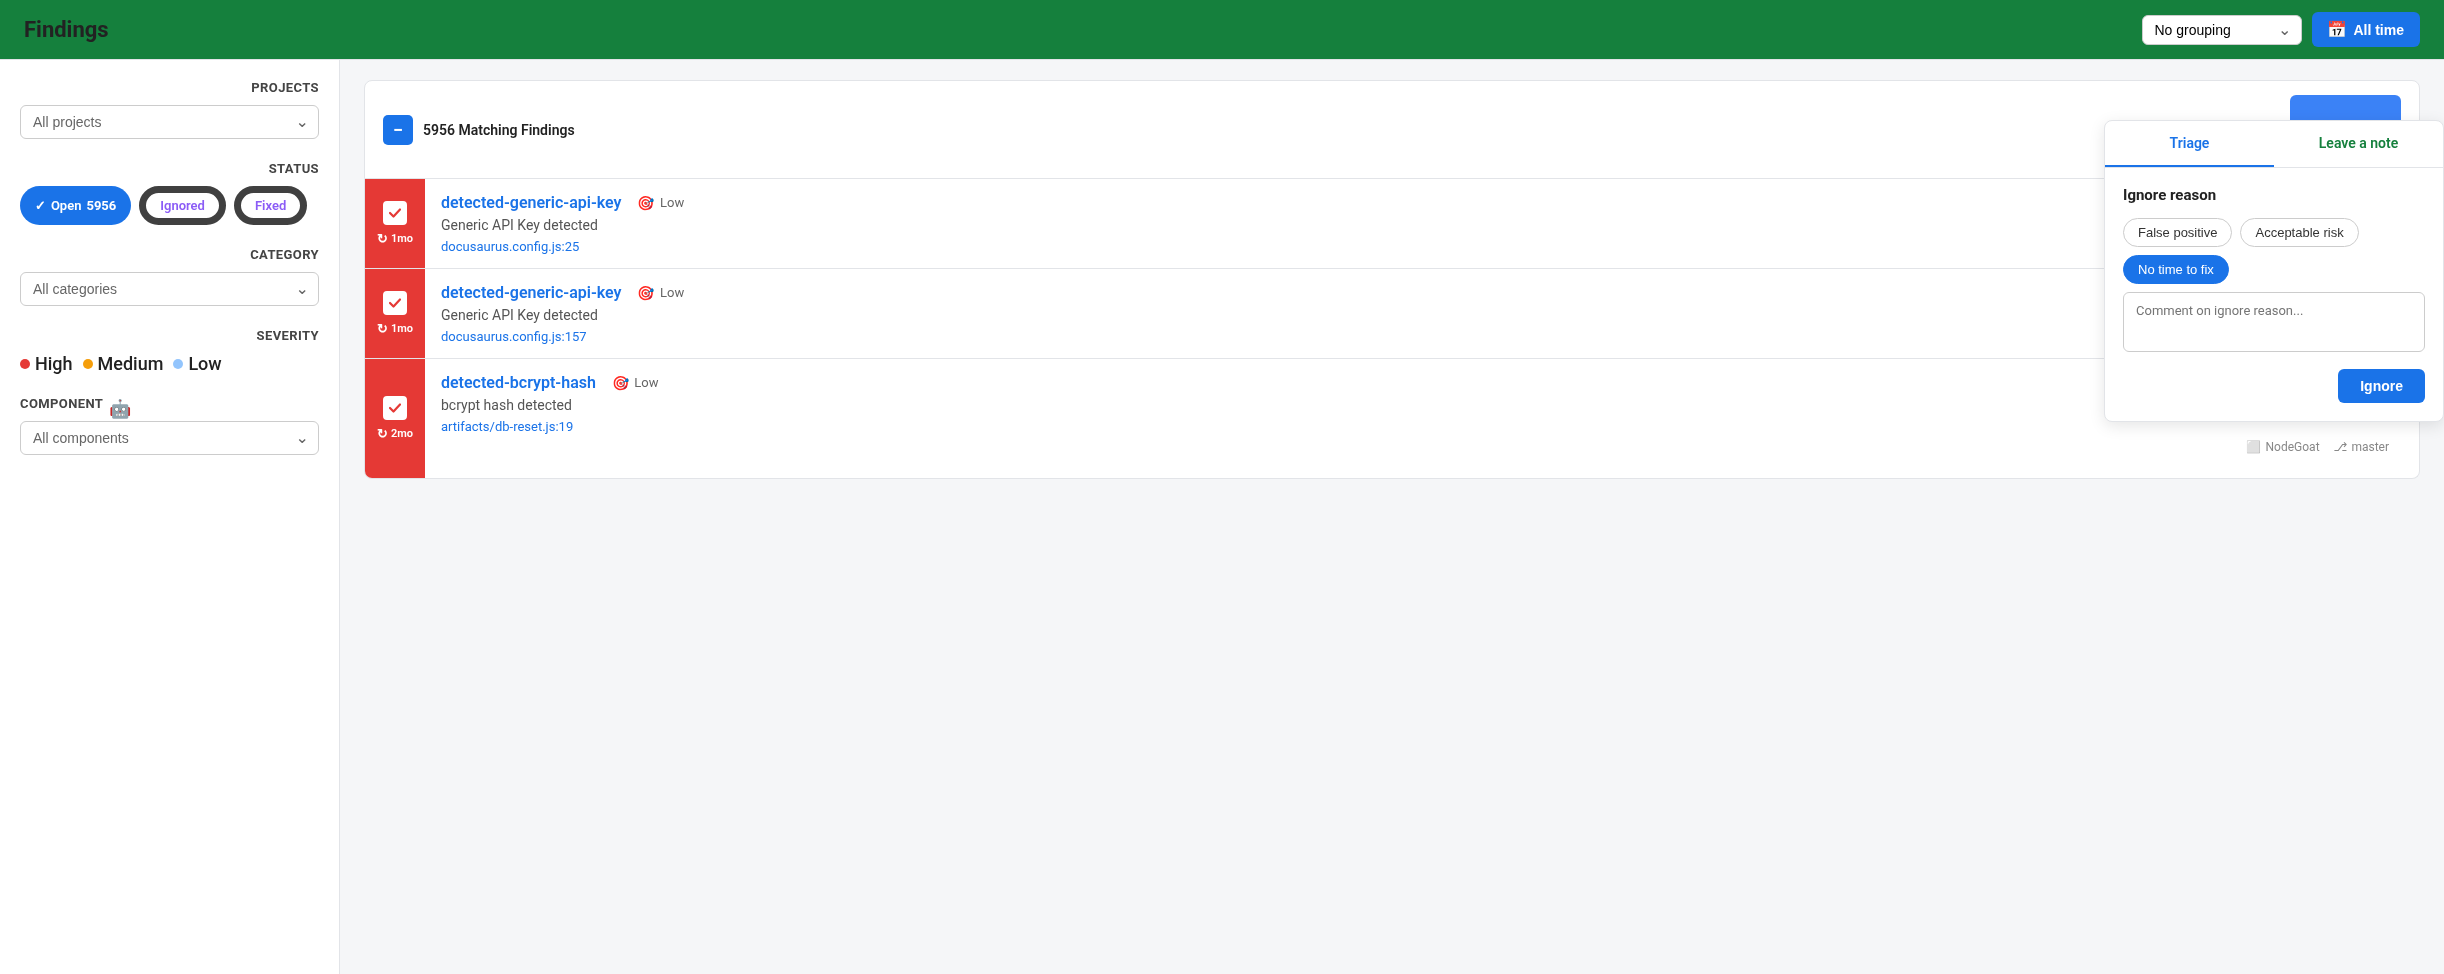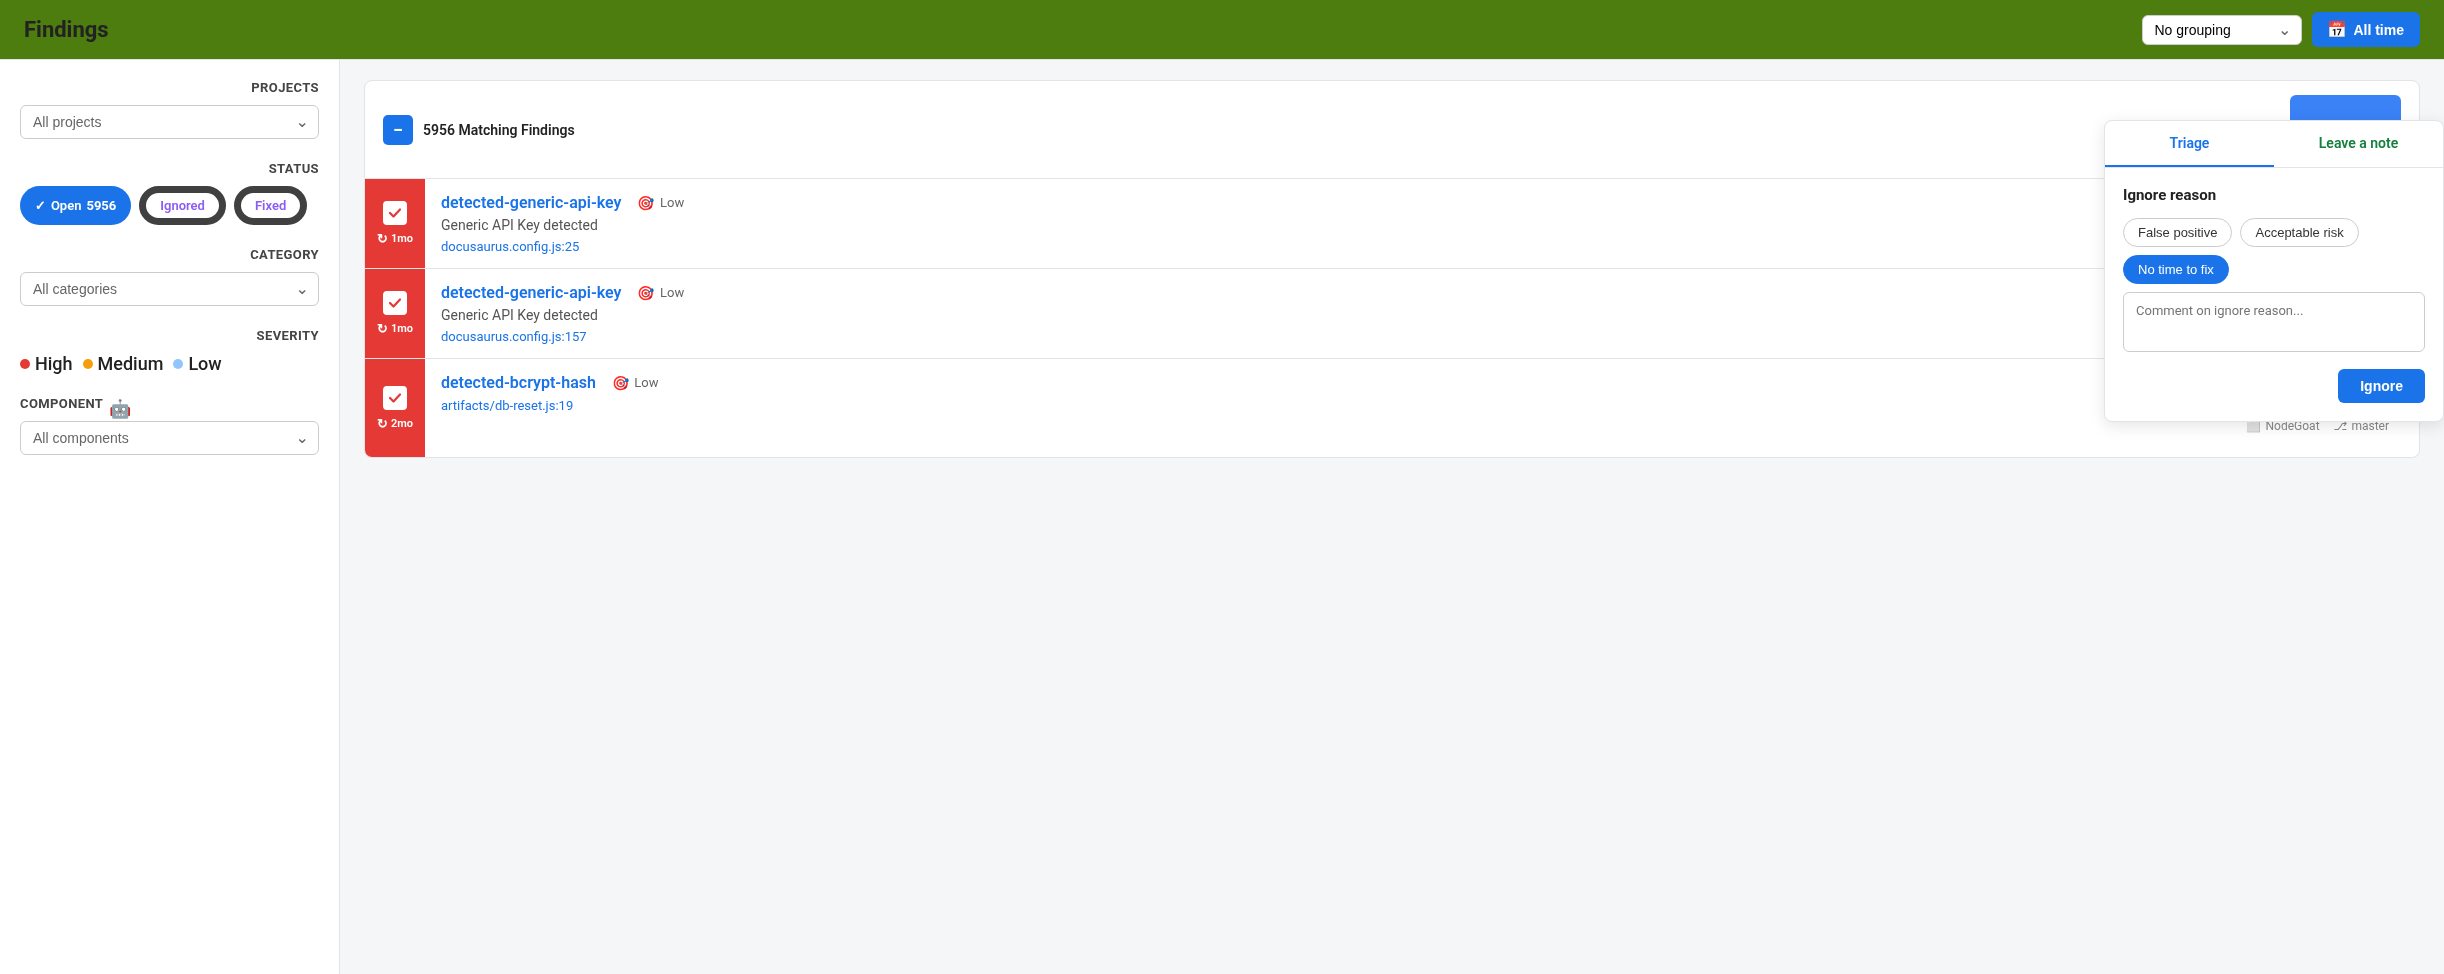--- a/index.html
+++ b/index.html
@@ -1,20 +1,20 @@
 <!DOCTYPE html>
 <html><head>
   <meta charset="utf-8">
   <style>
     * { box-sizing: border-box; margin: 0; padding: 0; }
     body { font-family: -apple-system, BlinkMacSystemFont, 'Segoe UI', Roboto, sans-serif; background: #f5f6f8; color: #222; font-size: 14px; }
 
     
     .top-header {
-      background: #4d7c0f;
+      background: #15803d;
       border-bottom: 1px solid #e2e4e8;
       padding: 0 24px;
       height: 60px;
       display: flex;
       align-items: center;
       justify-content: space-between;
     }
     .top-header h1 { font-size: 22px; font-weight: 700; }
     .header-right { display: flex; align-items: center; gap: 10px; }
     .grouping-select {
@@ -444,20 +444,21 @@
           </div>
         </div>
         <div class="finding-body">
           <div class="finding-title-row">
             <span class="finding-name">detected-bcrypt-hash</span>
             <span class="finding-severity">
               <span class="target-icon">🎯</span>
               <span>Low</span>
             </span>
           </div>
+          <div class="finding-desc">bcrypt hash detected</div>
           <a class="finding-file">artifacts/db-reset.js:19</a>
           <div class="finding-footer">
             <div class="footer-item">
               <span>⬜</span>
               <span>NodeGoat</span>
             </div>
             <div class="footer-item">
               <span>⎇</span>
               <span>master</span>
             </div>

